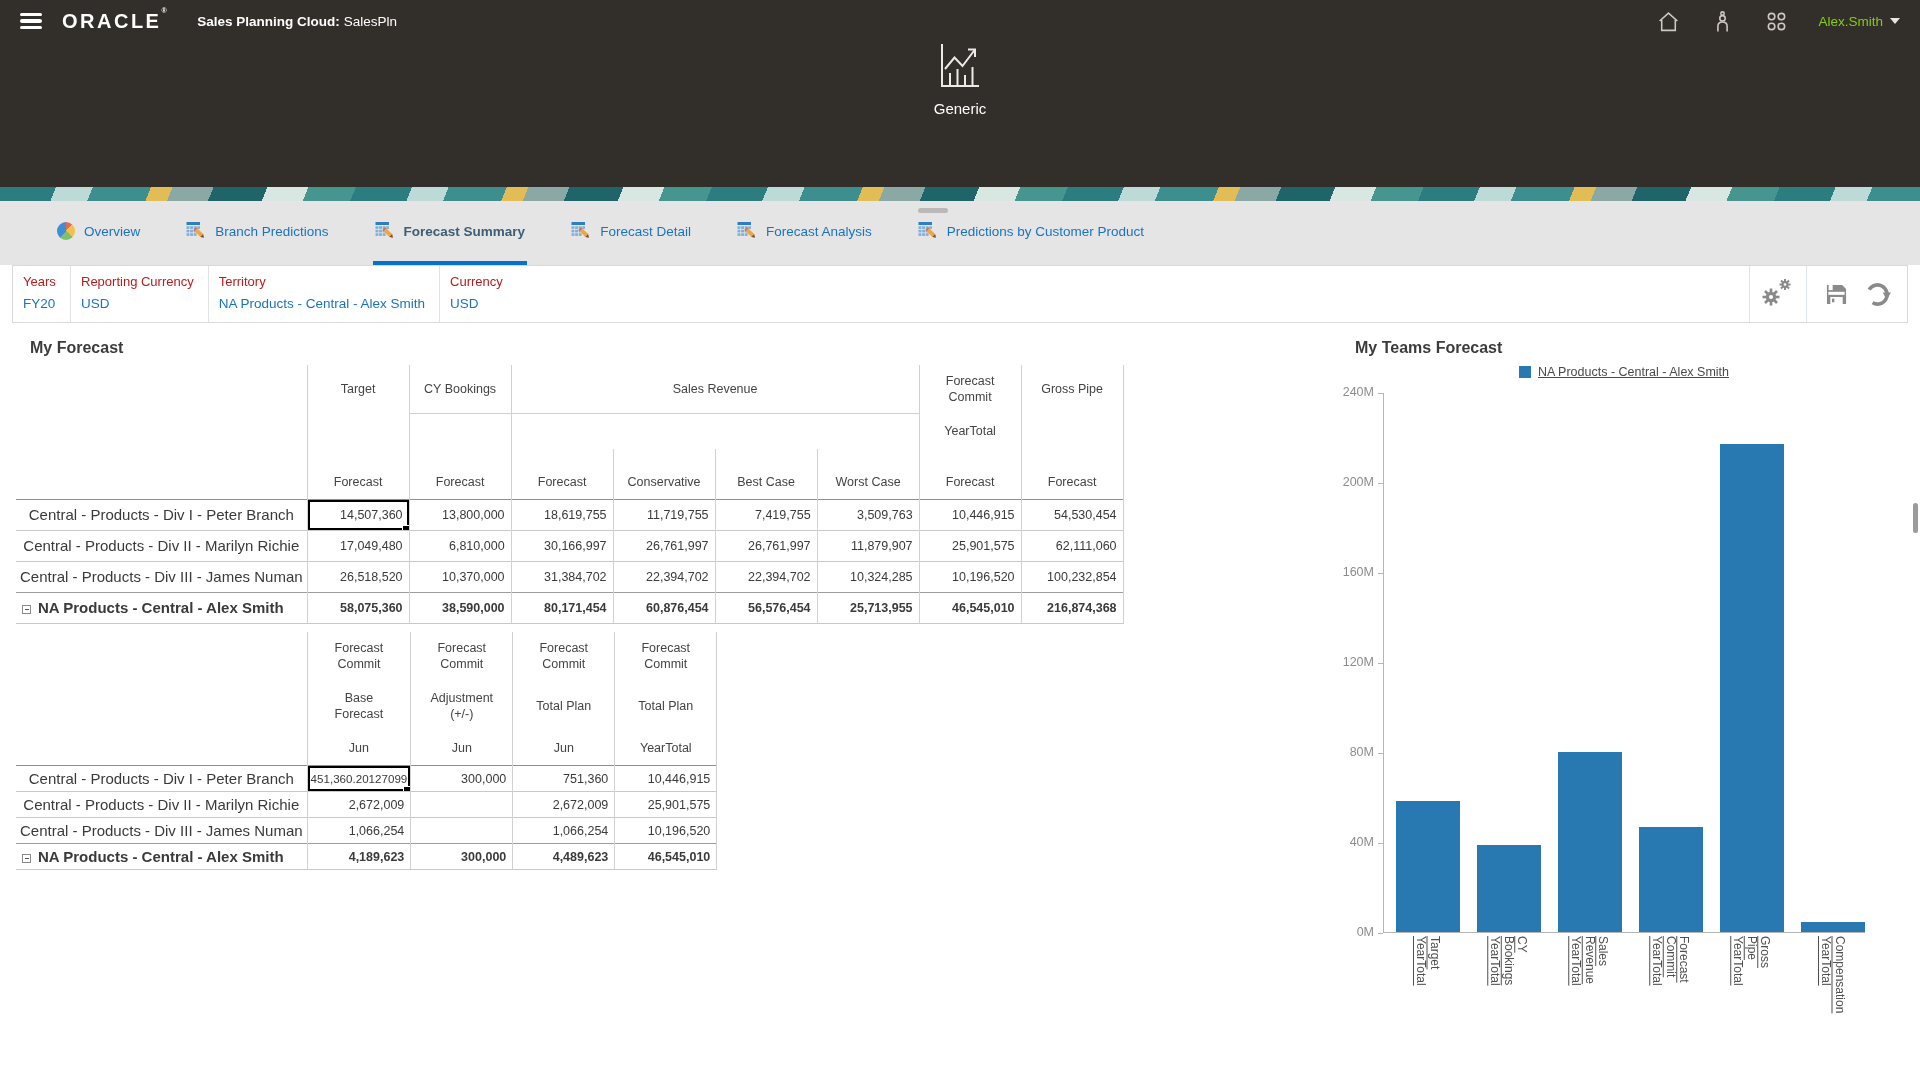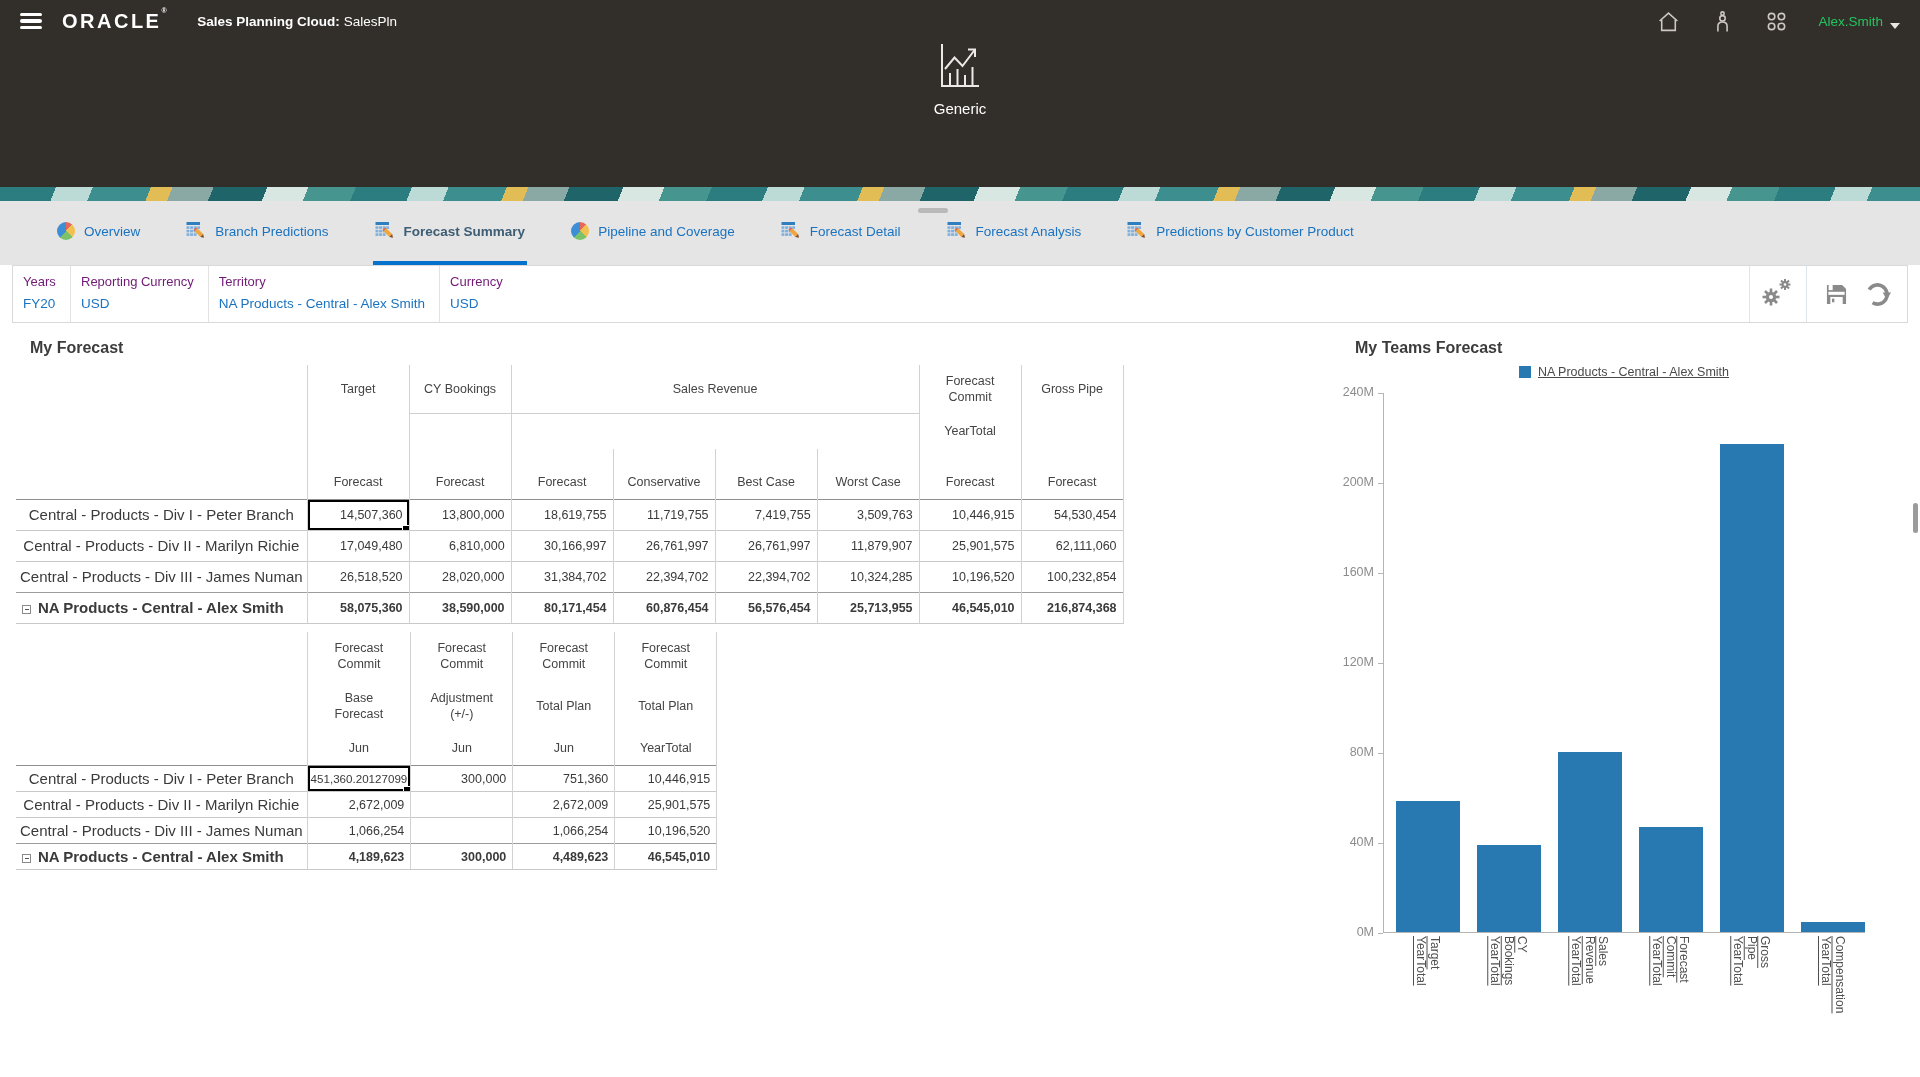--- a/index.html
+++ b/index.html
@@ -11,21 +11,21 @@
     padding:0 20px; gap:20px; }
   .hamburger { width:22px; height:16px; display:flex; flex-direction:column;
     justify-content:space-between; cursor:pointer; }
   .hamburger span { display:block; height:3.2px; background:#fff; border-radius:2px; }
   .brand { color:#fff; font-weight:bold; font-size:20px; letter-spacing:2.5px; position:relative; }
   .brand sup { font-size:7px; position:relative; top:-7px; }
   .apptitle { color:#fff; font-size:13.5px; margin-left:8px; }
   .apptitle b { margin-right:4px; }
   .top-right { margin-left:auto; display:flex; align-items:center; gap:30px; }
   .top-icon { width:24px; height:24px; display:flex; align-items:center; justify-content:center; cursor:pointer; }
-  .user { color:#22c55e; font-size:13.5px; display:flex; align-items:flex-end; gap:7px; cursor:pointer; }
+  .user { color:#84cc16; font-size:13.5px; display:flex; align-items:center; gap:7px; cursor:pointer; }
   .caret { width:0; height:0; border-left:5px solid transparent; border-right:5px solid transparent;
     border-top:6px solid #e8e6e3; }
 
   
   .banner { height:145px; background:#322e2a; display:flex; flex-direction:column;
     align-items:center; justify-content:flex-start; gap:12px; }
   .banner-label { color:#fff; font-size:15px; }
 
   
   .strip { height:14px;
@@ -43,21 +43,21 @@
     background:conic-gradient(#e4685c 0deg 42deg, #f2c04e 42deg 135deg,
       #7cc26a 135deg 222deg, #3e8ed6 222deg 360deg); }
   .tab-dash { position:absolute; left:918px; top:7px; width:30px; height:5px;
     background:#b9b9b9; border-radius:3px; }
 
   
   .pov { margin:0 12px; background:#fff; border:1px solid #d9d9d9; height:58px;
     display:flex; align-items:stretch; }
   .pov-item { padding:8px 14px 0 10px; border-right:1px solid #e2e2e2;
     display:flex; flex-direction:column; gap:7px; cursor:pointer; }
-  .pov-item .lbl { color:#701a75; font-size:13px; }
+  .pov-item .lbl { color:#b91c1c; font-size:13px; }
   .pov-item .val { color:#1a73c0; font-size:13.5px; }
   .pov-spacer { flex:1; }
   .pov-btn { width:57px; display:flex; align-items:center; justify-content:center;
     border-left:1px solid #dde6ed; cursor:pointer; }
   .pov-group { display:flex; align-items:center; gap:14px; border-left:1px solid #dde6ed;
     padding:0 16px; }
   .pov-group .ico { cursor:pointer; display:flex; }
 
   
   .content { position:relative; height:754px; background:#fff; }
@@ -221,24 +221,20 @@
           <rect x="4.1" y="12.3" width="2.9" height="2.6"></rect>
           <rect x="7.7" y="12.3" width="2.9" height="2.6"></rect>
       </g>
       <g transform="translate(14.6,13.4) rotate(-45)">
         <rect x="-2" y="-8.2" width="4" height="1.8" fill="#d96a5a"></rect>
         <rect x="-2" y="-6.4" width="4" height="8" fill="#f0a63f"></rect>
         <polygon points="-2,1.6 2,1.6 0,4.8" fill="#7d4a2f"></polygon>
       </g>
     </svg>
     <span>Forecast Summary</span>
-  </div>
-  <div class="tab">
-    <span class="pie-icon"></span>
-    <span>Pipeline and Coverage</span>
   </div>
   <div class="tab">
     <svg width="20" height="20" viewBox="0 0 20 20" style="overflow:visible">
       <rect x="0.5" y="1" width="13.5" height="3" fill="#2f7ec0"></rect>
       <g fill="#7fb0dd">
         <rect x="0.5" y="5.3" width="2.9" height="2.6"></rect>
           <rect x="4.1" y="5.3" width="2.9" height="2.6"></rect>
           <rect x="7.7" y="5.3" width="2.9" height="2.6"></rect>
           <rect x="11.3" y="5.3" width="2.7" height="2.6"></rect>
         <rect x="0.5" y="8.8" width="2.9" height="2.6"></rect>
@@ -434,21 +430,21 @@
             <td>30,166,997</td>
             <td>26,761,997</td>
             <td>26,761,997</td>
             <td>11,879,907</td>
             <td>25,901,575</td>
             <td>62,111,060</td>
           </tr>
           <tr>
             <td class="rowlabel">Central - Products - Div III - James Numan</td>
             <td>26,518,520</td>
-            <td>28,020,000</td>
+            <td>10,370,000</td>
             <td>31,384,702</td>
             <td>22,394,702</td>
             <td>22,394,702</td>
             <td>10,324,285</td>
             <td>10,196,520</td>
             <td>100,232,854</td>
           </tr>
           <tr class="total">
             <td class="rowlabel"><span class="collapse-box"></span>NA Products - Central - Alex Smith</td>
             <td>58,075,360</td>

